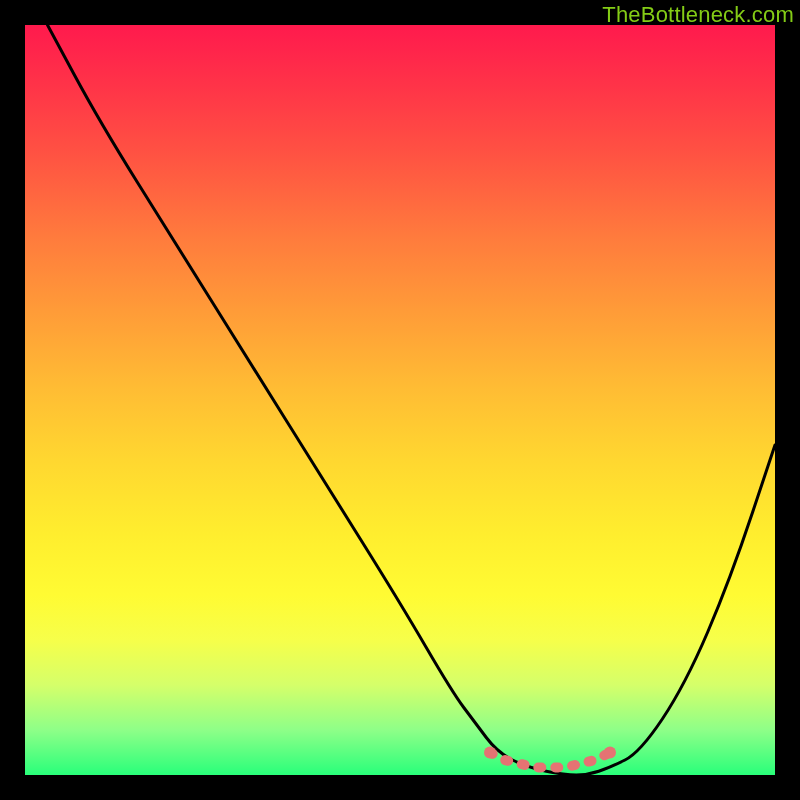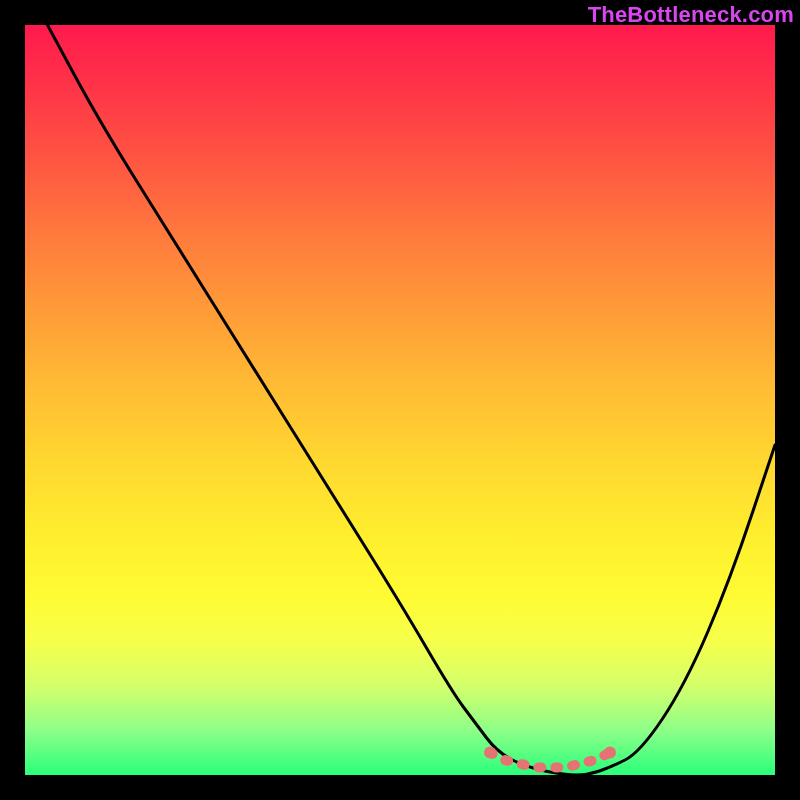--- a/index.html
+++ b/index.html
@@ -37,23 +37,23 @@
       #fffb33 76%,
       #f6ff4a 82%,
       #d5ff6a 88%,
       #8eff88 94%,
       #29ff7a 100%);
   }
   .watermark {
     position: absolute;
     top: 2px;
     right: 6px;
-    color: #d946ef;
+    color: #84cc16;
     font-size: 22px;
-    font-weight: 700;
+    font-weight: 400;
     letter-spacing: 0.2px;
     z-index: 10;
   }
   svg.curve {
     position: absolute;
     left: 0;
     top: 0;
     width: 750px;
     height: 750px;
     z-index: 5;

